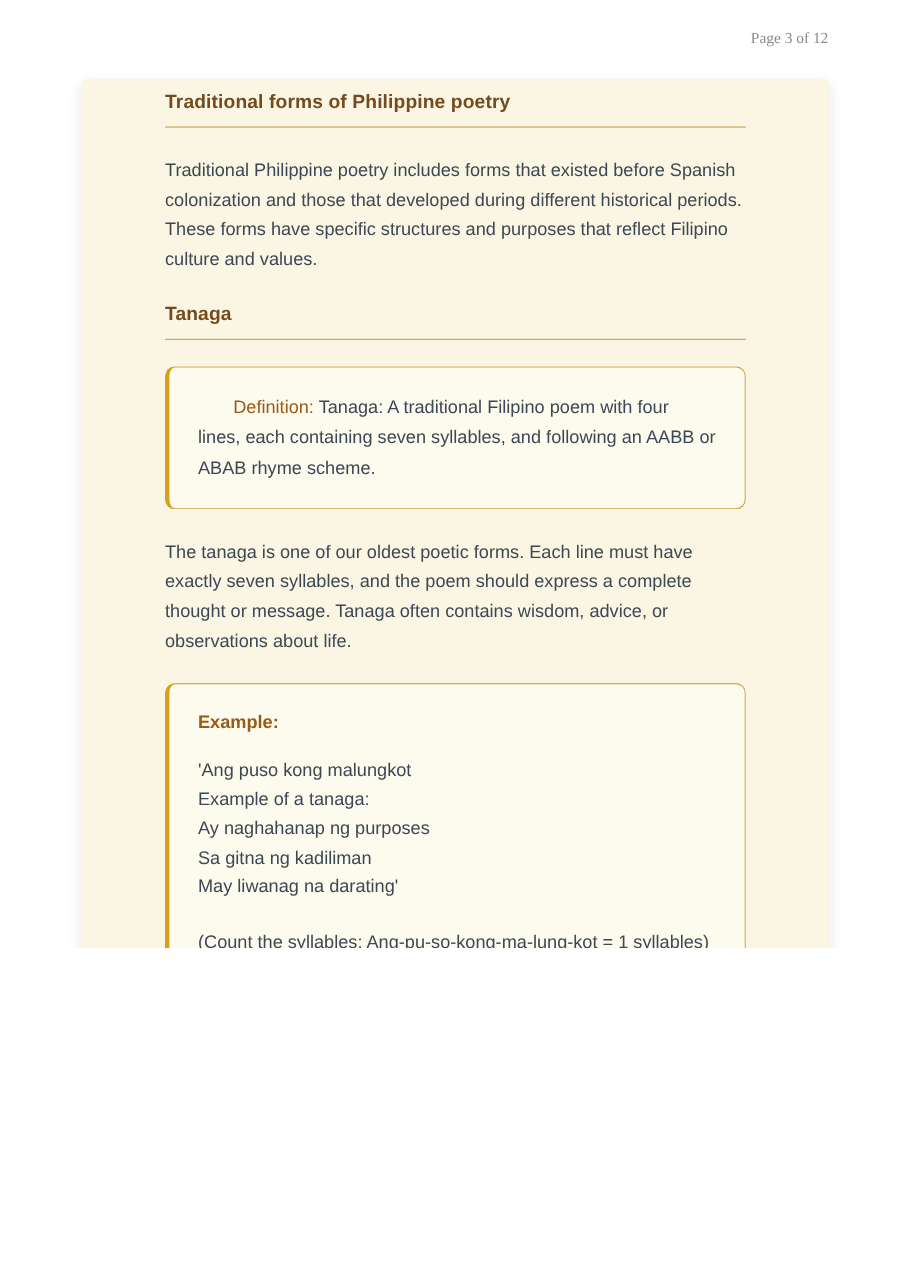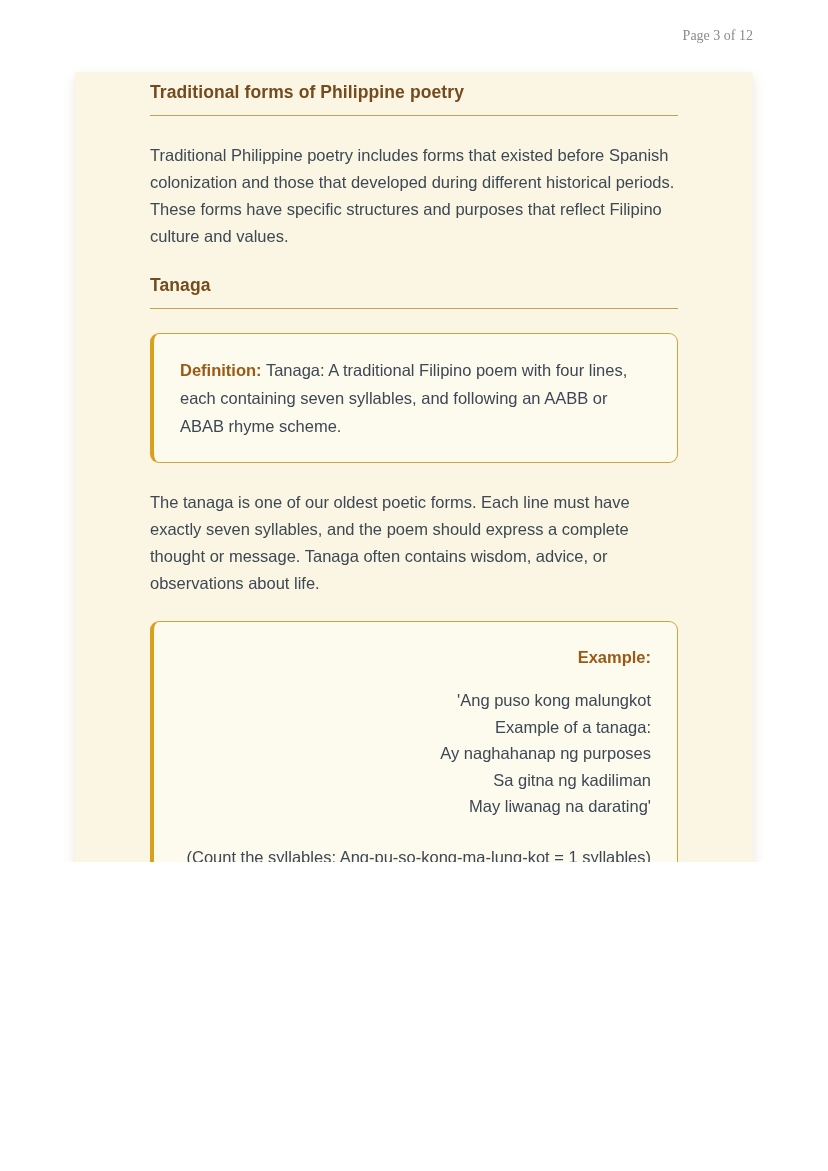--- a/index.html
+++ b/index.html
@@ -60,24 +60,25 @@
     border-radius: 9px;
   }
   .def-box { padding: 22px 26px; }
   .def-text {
     margin: 0;
     font-size: 16.5px;
     line-height: 28px;
     color: #3c4854;
   }
   .label {
-    font-weight: 700;
+    font-weight: 400;
     color: #9a5a17;
+    margin-left: 32px;
   }
-  .example-box { padding: 23px 26px 28px 26px; text-align: right; }
+  .example-box { padding: 23px 26px 28px 26px; }
   .example-label {
     font-size: 16.5px;
     font-weight: 700;
     color: #9a5a17;
     line-height: 24px;
   }
   .example-lines { margin-top: 18px; }
   .ex-line {
     font-size: 16.5px;
     line-height: 26.5px;

